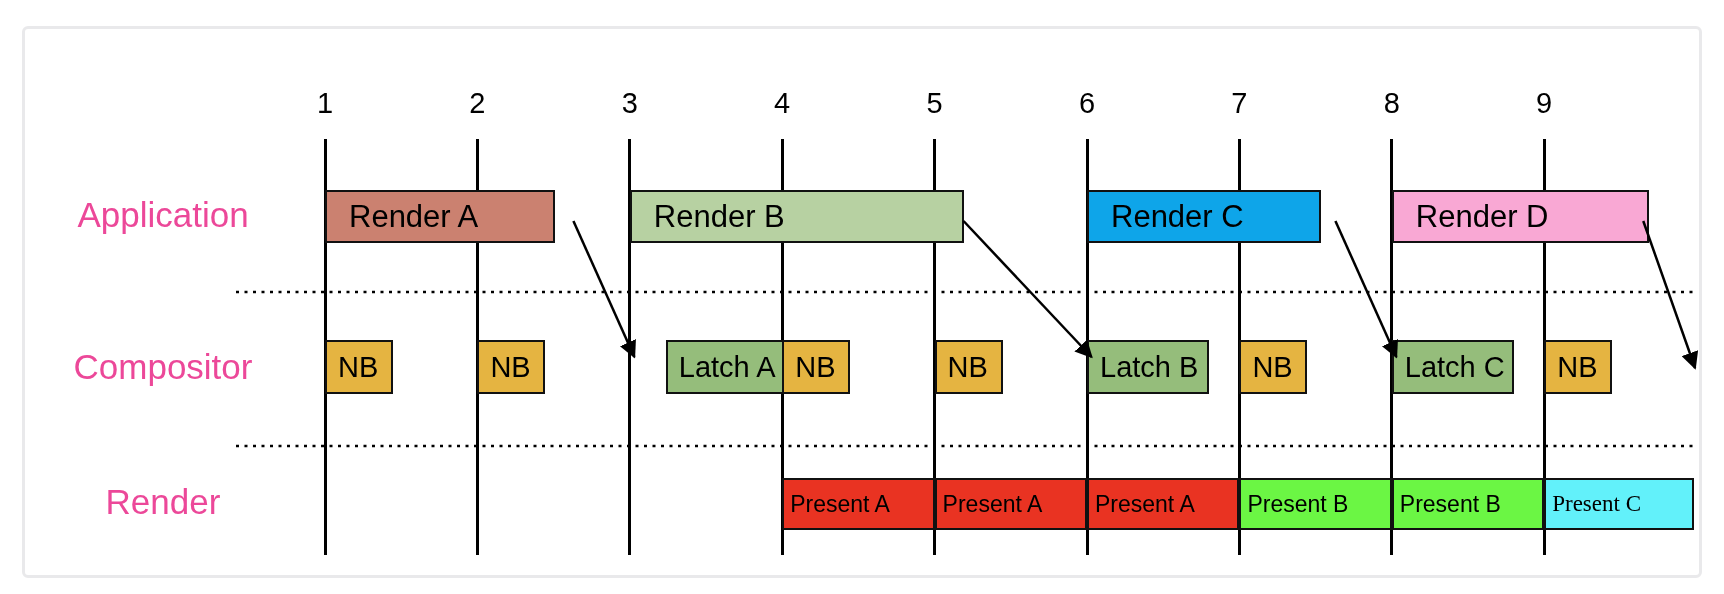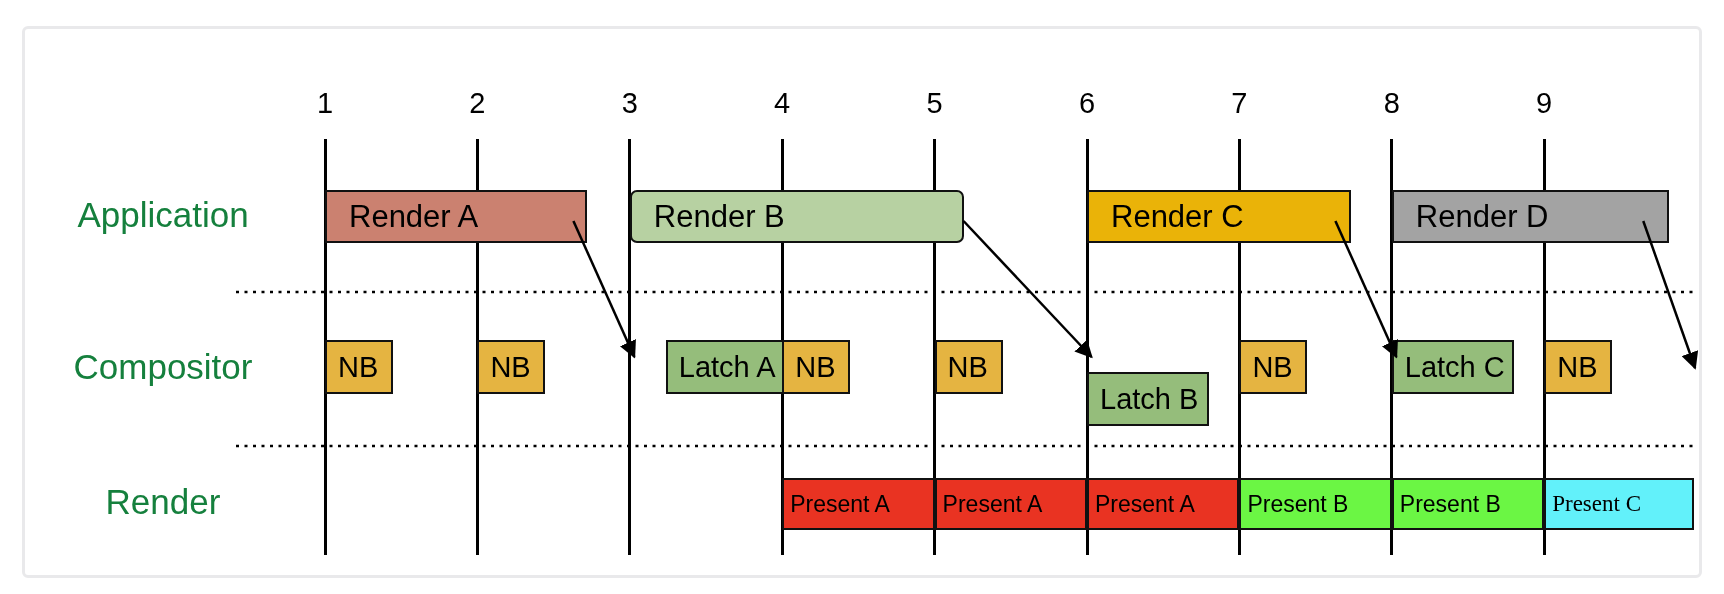--- a/index.html
+++ b/index.html
@@ -1,21 +1,21 @@
 <!DOCTYPE html>
 <html><head>
 <meta charset="utf-8">
 <style>
   html,body{margin:0;padding:0;background:#ffffff;}
   body{width:1724px;height:594px;position:relative;font-family:"Liberation Sans",sans-serif;overflow:hidden;}
   .card{position:absolute;left:22px;top:26px;width:1680px;height:552px;border:3px solid #E9E9EB;border-radius:6px;background:#ffffff;box-sizing:border-box;}
   .canvas{position:absolute;left:-22px;top:-26px;width:1724px;height:594px;}
   .tick-line{position:absolute;width:3px;background:#000;top:136px;height:416px;}
   .tick-label{position:absolute;top:84px;height:32px;width:60px;text-align:center;font-size:29px;color:#000;line-height:32px;}
-  .row-label{position:absolute;left:30px;width:260px;text-align:center;font-size:35px;color:#15803d;}
+  .row-label{position:absolute;left:30px;width:260px;text-align:center;font-size:35px;color:#ec4899;}
   .bar{position:absolute;box-sizing:border-box;border:2px solid #111;display:flex;align-items:center;}
   .app-bar{top:187px;height:53px;font-size:31px;padding-left:22px;}
   .comp-box{top:337px;height:54px;font-size:29px;padding-left:11px;}
   .disp-box{top:475px;height:52px;font-size:23px;padding-left:6px;}
   .overlay{position:absolute;left:0;top:0;width:1724px;height:594px;pointer-events:none;}
 </style>
 </head>
 <body>
 
 <div class="card">
@@ -39,30 +39,30 @@
         <div class="tick-label" style="left: 1358.8px;">8</div>
         <div class="tick-line" style="left: 1539.7px;"></div>
         <div class="tick-label" style="left: 1511.2px;">9</div>
       </div>
     <div id="row-label-layer">
         <div class="row-label" style="top: 192px;">Application</div>
         <div class="row-label" style="top: 344px;">Compositor</div>
         <div class="row-label" style="top: 479px;">Render</div>
       </div>
     <div id="bar-layer">
-        <div class="bar app-bar" style="left: 322px; width: 262px; background: rgb(203, 129, 112);">Render A</div>
-        <div class="bar app-bar" style="left: 626.8px; width: 333.756px; background: rgb(183, 209, 162); border-radius: 7px;">Render B</div>
-        <div class="bar app-bar" style="left: 1084px; width: 264px; background: #eab308;">Render C</div>
-        <div class="bar app-bar" style="left: 1388.8px; width: 277px; background: #a3a3a3;">Render D</div>
+        <div class="bar app-bar" style="left: 322px; width: 230px; background: rgb(203, 129, 112);">Render A</div>
+        <div class="bar app-bar" style="left: 626.8px; width: 333.756px; background: rgb(183, 209, 162);">Render B</div>
+        <div class="bar app-bar" style="left: 1084px; width: 234px; background: #0ea5e9;">Render C</div>
+        <div class="bar app-bar" style="left: 1388.8px; width: 257px; background: #f9a8d4;">Render D</div>
         <div class="bar comp-box" style="left: 322px; width: 68px; background: rgb(229, 180, 65);">NB</div>
         <div class="bar comp-box" style="left: 474.4px; width: 68px; background: rgb(229, 180, 65);">NB</div>
         <div class="bar comp-box" style="left: 626.8px; width: 122px; background: rgb(149, 189, 123); margin-left: 36px;">Latch A</div>
         <div class="bar comp-box" style="left: 779.2px; width: 68px; background: rgb(229, 180, 65);">NB</div>
         <div class="bar comp-box" style="left: 931.6px; width: 68px; background: rgb(229, 180, 65);">NB</div>
-        <div class="bar comp-box" style="left: 1084px; width: 122px; background: rgb(149, 189, 123); margin-top: 32px;">Latch B</div>
+        <div class="bar comp-box" style="left: 1084px; width: 122px; background: rgb(149, 189, 123);">Latch B</div>
         <div class="bar comp-box" style="left: 1236.4px; width: 68px; background: rgb(229, 180, 65);">NB</div>
         <div class="bar comp-box" style="left: 1388.8px; width: 122px; background: rgb(149, 189, 123);">Latch C</div>
         <div class="bar comp-box" style="left: 1541.2px; width: 68px; background: rgb(229, 180, 65);">NB</div>
         <div class="bar disp-box" style="left: 779.2px; width: 152.4px; background: rgb(233, 51, 34);">Present A</div>
         <div class="bar disp-box" style="left: 931.6px; width: 152.4px; background: rgb(233, 51, 34);">Present A</div>
         <div class="bar disp-box" style="left: 1084px; width: 152.4px; background: rgb(233, 51, 34);">Present A</div>
         <div class="bar disp-box" style="left: 1236.4px; width: 152.4px; background: rgb(107, 246, 68);">Present B</div>
         <div class="bar disp-box" style="left: 1388.8px; width: 152.4px; background: rgb(107, 246, 68);">Present B</div>
         <div class="bar disp-box" style="left: 1541.2px; width: 149.352px; background: rgb(98, 241, 250); font-family: Liberation Serif, serif;">Present C</div>
       </div>

